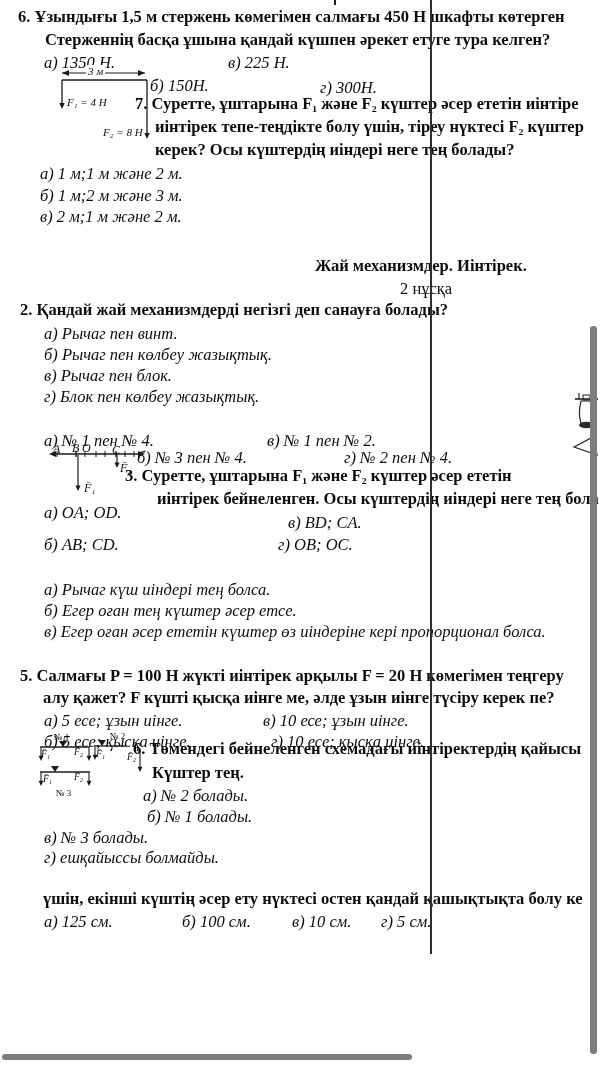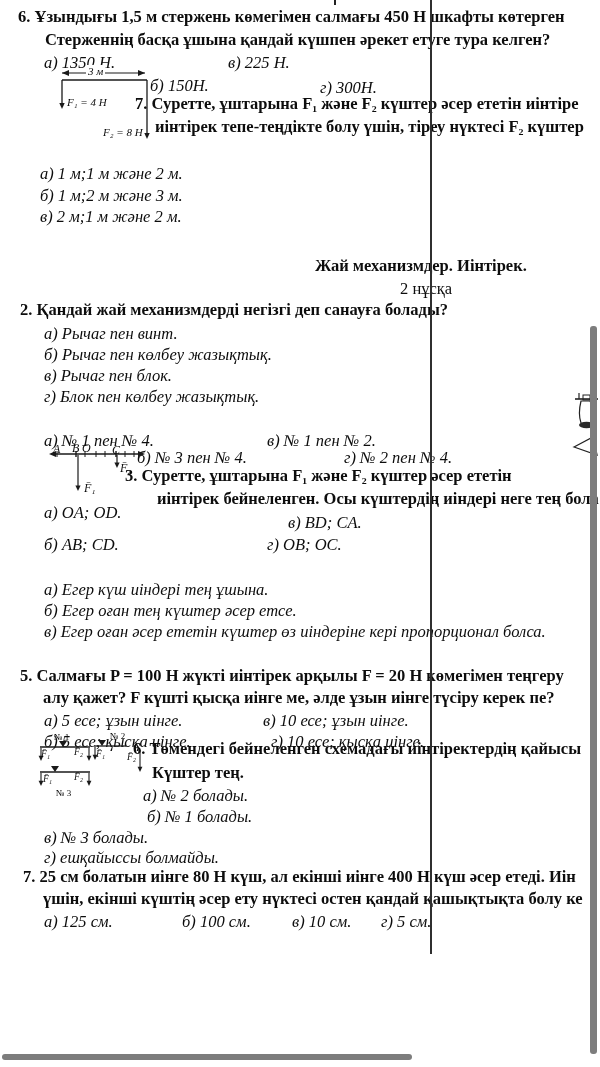--- a/index.html
+++ b/index.html
@@ -39,20 +39,21 @@
     <polygon points="12,47 9.3,41 14.7,41" fill="#1a1a1a"></polygon>
     <line x1="97" y1="18" x2="97" y2="74" stroke="#1a1a1a" stroke-width="1.3"></line>
     <polygon points="97,77 94.3,71 99.7,71" fill="#1a1a1a"></polygon>
   </svg>
   <div class="dl" style="left:86px;top:65px;background:#fff;padding:0 2px">3 м</div>
   <div class="dl" style="left:67px;top:96px">F₁ = 4 Н</div>
   <div class="dl" style="left:103px;top:126px">F₂ = 8 Н</div>
 
   <div class="ln b" style="left:135px;top:95px">7. Суретте, ұштарына F₁ және F₂ күштер әсер ететін иінтіре</div>
   <div class="ln b" style="left:155px;top:118px">иінтірек тепе-теңдікте болу үшін, тіреу нүктесі F₂ күштер</div>
+  <div class="ln b" style="left:155px;top:141px">керек? Осы күштердің иіндері неге тең болады?</div>
   <div class="ln i" style="left:40px;top:165px">а) 1 м;1 м және 2 м.</div>
   <div class="ln i" style="left:40px;top:187px">б) 1 м;2 м және 3 м.</div>
   <div class="ln i" style="left:40px;top:208px">в) 2 м;1 м және 2 м.</div>
 
   <div class="ln b" style="left:315px;top:257px">Жай механизмдер. Иінтірек.</div>
   <div class="ln" style="left:400px;top:280px">2 нұсқа</div>
 
   <div class="ln b" style="left:20px;top:301px">2. Қандай жай механизмдерді негізгі деп санауға болады?</div>
   <div class="ln i" style="left:44px;top:325px">а) Рычаг пен винт.</div>
   <div class="ln i" style="left:44px;top:346px">б) Рычаг пен көлбеу жазықтық.</div>
@@ -86,23 +87,23 @@
   <div class="pt" style="left:82px;top:441px">O</div>
   <div class="pt" style="left:112px;top:443px">C</div>
   <div class="pt" style="left:120px;top:461px">F̄₂</div>
   <div class="pt" style="left:84px;top:481px">F̄₁</div>
 
   <div class="ln b" style="left:125px;top:467px">3. Суретте, ұштарына F₁ және F₂ күштер әсер ететін</div>
   <div class="ln b" style="left:157px;top:490px">иінтірек бейнеленген. Осы күштердің иіндері неге тең бола</div>
   <div class="ln i" style="left:44px;top:504px">а) OA; OD.</div>
   <div class="ln i" style="left:288px;top:514px">в) BD; CA.</div>
   <div class="ln i" style="left:44px;top:536px">б) AB; CD.</div>
-  <div class="ln i" style="left:267px;top:536px">г) OB; OC.</div>
+  <div class="ln i" style="left:278px;top:536px">г) OB; OC.</div>
 
-  <div class="ln i" style="left:44px;top:581px">а) Егер күш иіндері тең ұшына.</div>
+  <div class="ln i" style="left:44px;top:581px">а) Рычаг күш иіндері тең болса.</div>
   <div class="ln i" style="left:44px;top:602px">б) Егер оған тең күштер әсер етсе.</div>
   <div class="ln i" style="left:44px;top:623px">в) Егер оған әсер ететін күштер өз иіндеріне кері пропорционал болса.</div>
 
   <div class="ln b" style="left:20px;top:667px">5. Салмағы P = 100 Н жүкті иінтірек арқылы F = 20 Н көмегімен теңгеру</div>
   <div class="ln b" style="left:43px;top:689px">алу қажет? F күшті қысқа иінге ме, әлде ұзын иінге түсіру керек пе?</div>
   <div class="ln i" style="left:44px;top:712px">а) 5 есе; ұзын иінге.</div>
   <div class="ln i" style="left:263px;top:712px">в) 10 есе; ұзын иінге.</div>
   <div class="ln i" style="left:44px;top:733px">б) 5 есе; қысқа иінге.</div>
   <div class="ln i" style="left:271px;top:733px">г) 10 есе; қысқа иінге.</div>
 
@@ -136,21 +137,20 @@
   <div class="sch" style="left:74px;top:772px">F̄₂</div>
   <div class="no" style="left:56px;top:788px">№ 3</div>
 
   <div class="ln b" style="left:133px;top:740px">6. Төмендегі бейнеленген схемадағы иінтіректердің қайысы</div>
   <div class="ln b" style="left:152px;top:764px">Күштер тең.</div>
   <div class="ln i" style="left:143px;top:787px">а) № 2 болады.</div>
   <div class="ln i" style="left:147px;top:808px">б) № 1 болады.</div>
   <div class="ln i" style="left:44px;top:829px">в) № 3 болады.</div>
   <div class="ln i" style="left:44px;top:849px">г) ешқайыссы болмайды.</div>
 
-  <div class="ln b" style="left:23px;top:868px">7. 25 см болатын иінге 80 Н күш, ал екінші иінге 400 Н күш әсер етеді. Иін</div>
   <div class="ln b" style="left:43px;top:890px">үшін, екінші күштің әсер ету нүктесі остен қандай қашықтықта болу ке</div>
   <div class="ln i" style="left:44px;top:913px">а) 125 см.</div>
   <div class="ln i" style="left:182px;top:913px">б) 100 см.</div>
   <div class="ln i" style="left:292px;top:913px">в) 10 см.</div>
   <div class="ln i" style="left:381px;top:913px">г) 5 см.</div>
 
   <div class="scanline"></div>
   <div class="topmark"></div>
 
   <svg class="art" style="left:571px;top:390px" width="28" height="72" viewBox="0 0 28 72">

